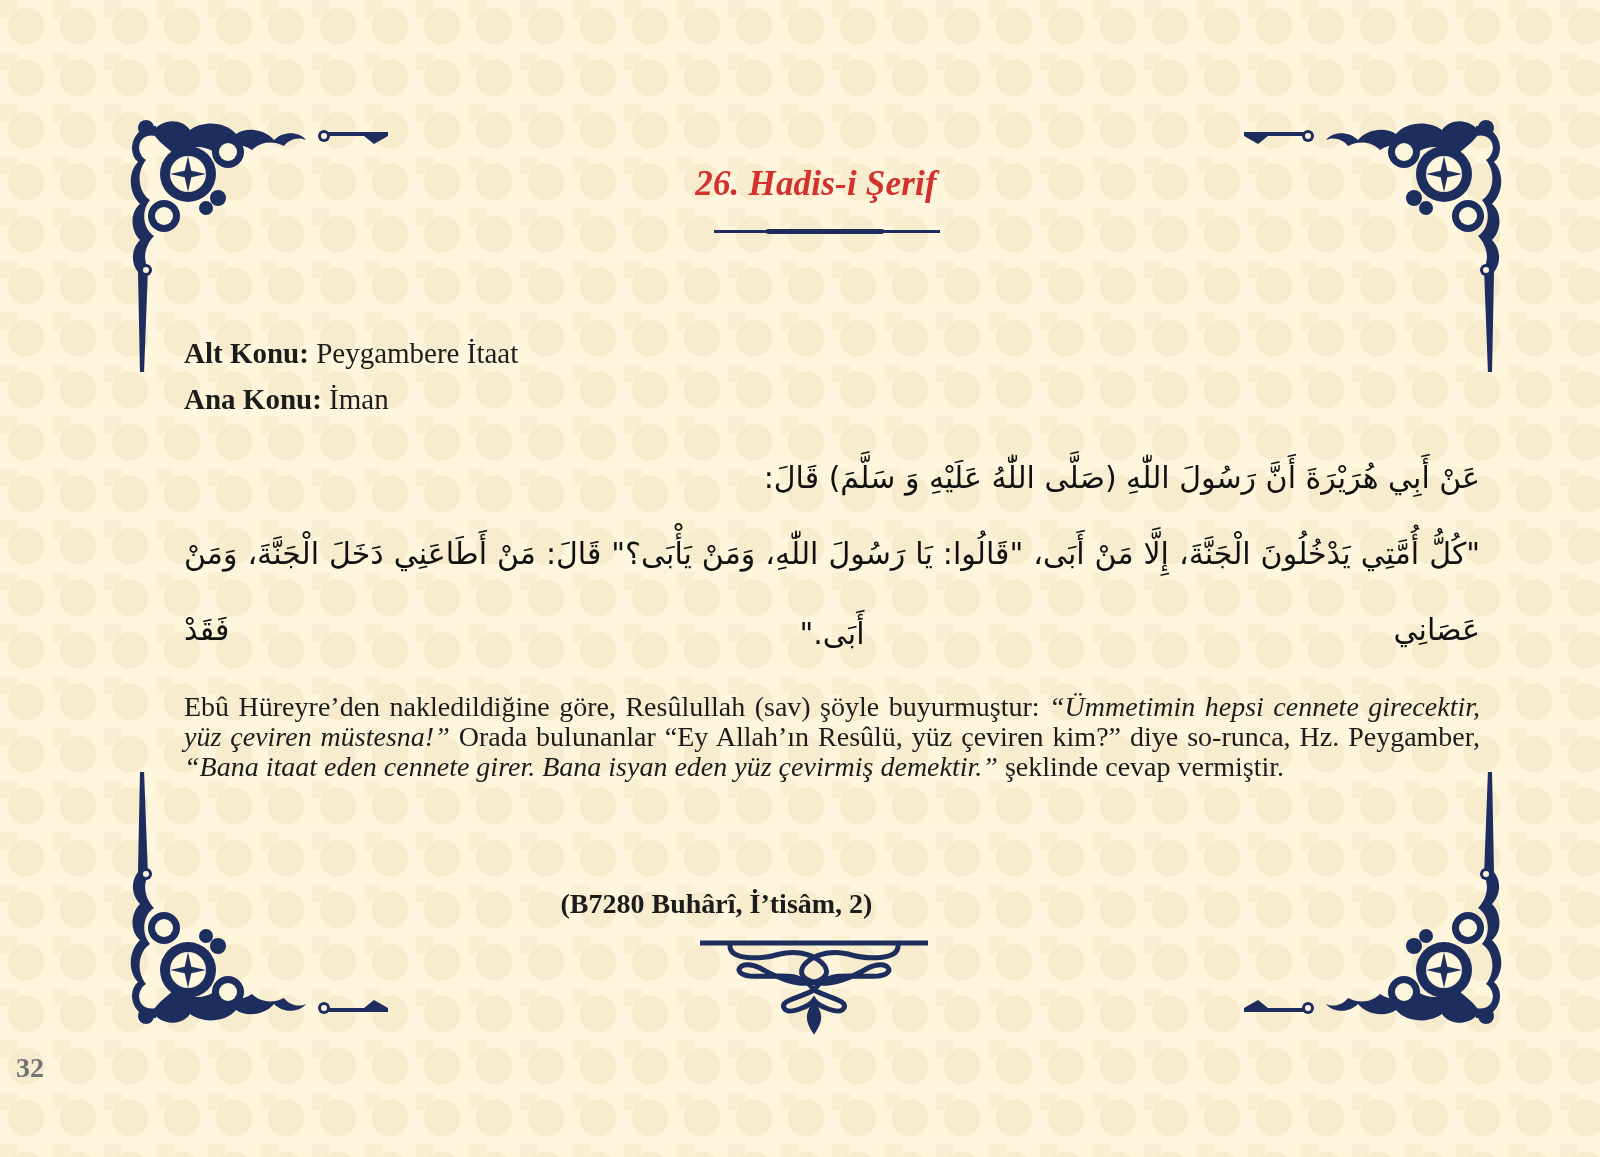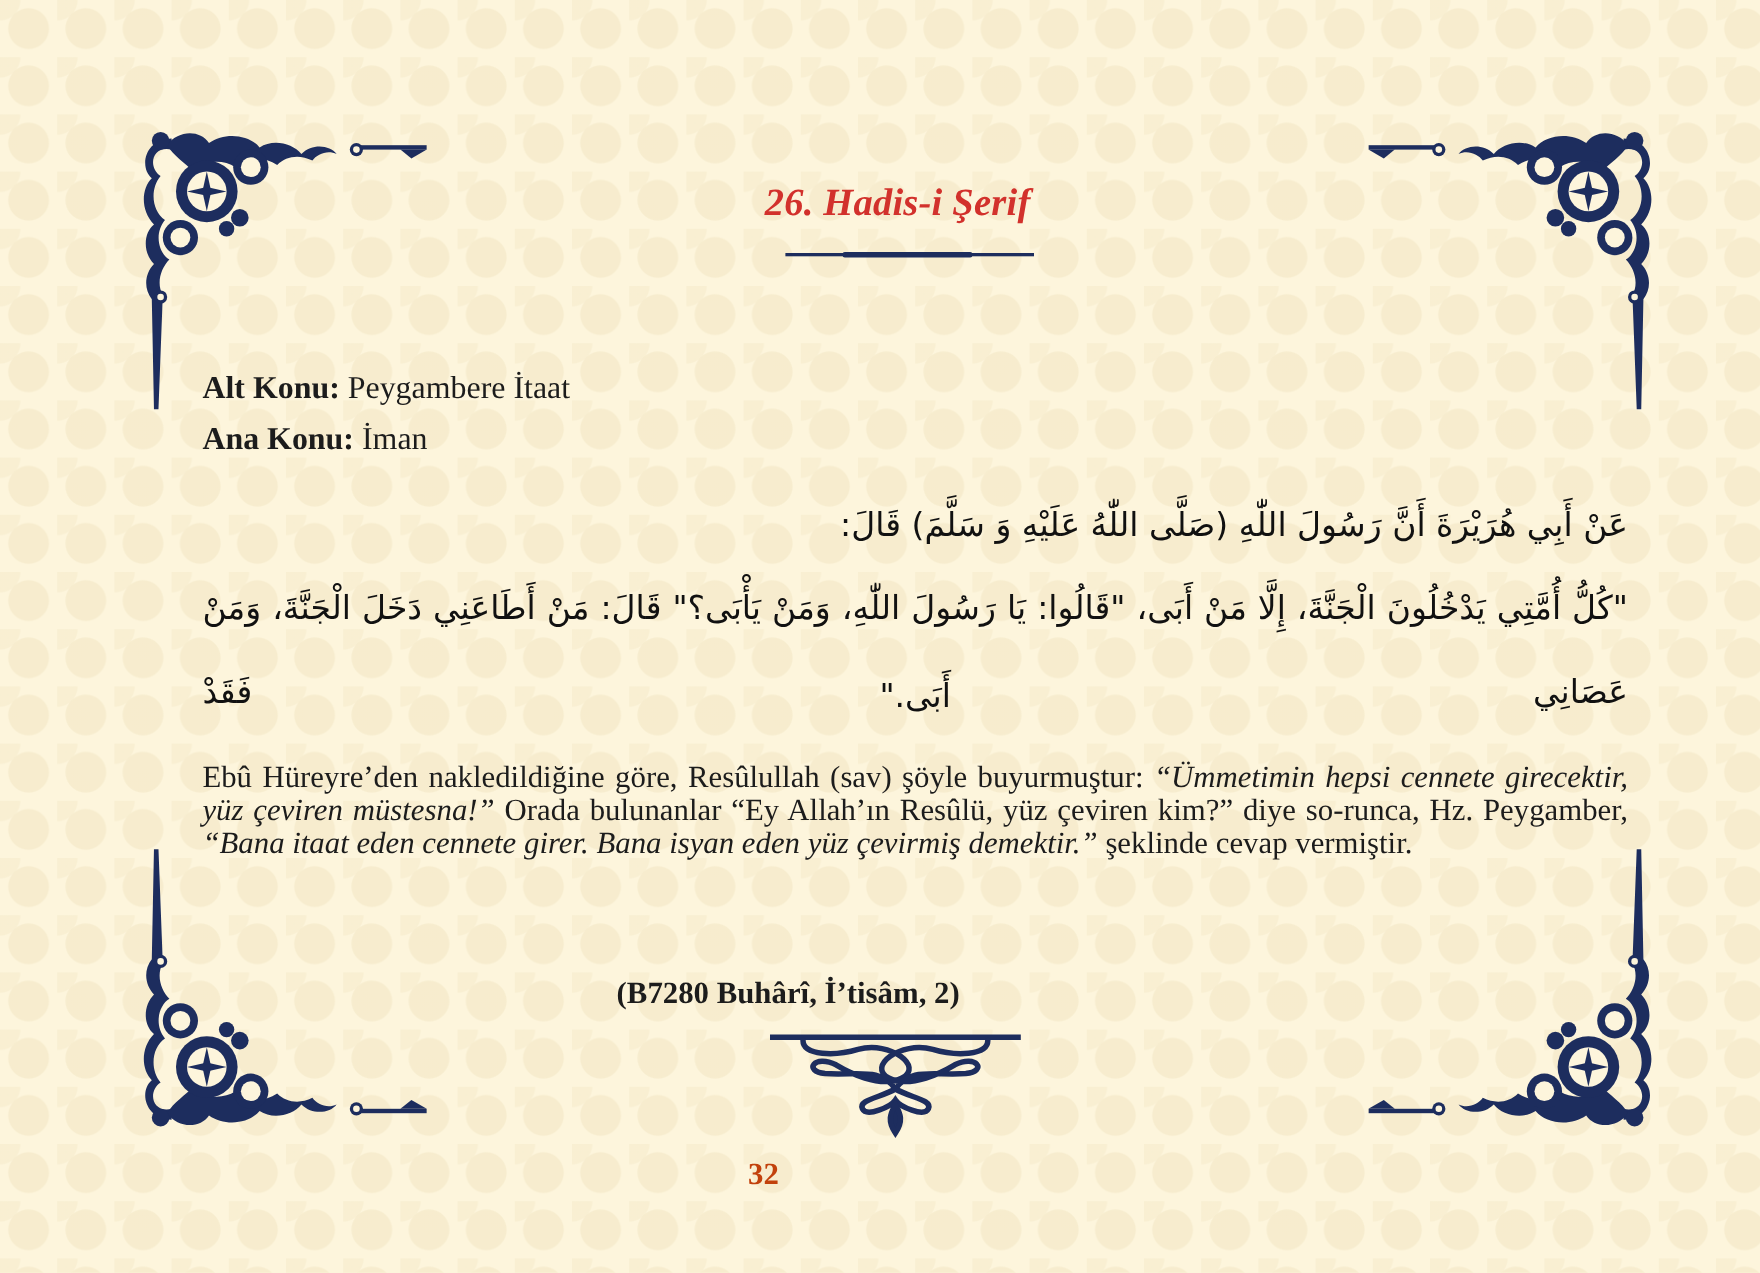--- a/index.html
+++ b/index.html
@@ -56,22 +56,22 @@
   .translation i { font-style: italic; }
 
   .source {
     position: absolute; left: 0; width: 1401px; top: 888px; text-align: center;
     font-weight: bold; font-size: 28px;
   }
   .flourish { position: absolute; left: 684px; top: 940px; width: 228px; height: 100px; }
   .flourish svg { width: 100%; height: 100%; display: block; }
 
   .page-number {
-    position: absolute; left: 0; width: 1356px; top: 1052px; text-align: center;
-    color: #c2410c; font-weight: bold; font-size: 28px;
+    position: absolute; left: 0; width: 1356px; top: 1052px; text-align: left;
+    color: #737373; font-weight: bold; font-size: 28px;
   }
 </style>
 </head>
 <body>
 
 <div class="page">
 
   <div class="corner tl">
     <svg viewBox="0 0 260 260" fill="#1d2d5e">
       <path d="M28 24 C10 20 6 40 18 48 C8 60 10 80 22 88 C12 100 16 118 26 124 C18 132 14 146 20 156 L16 262 L12 262 L10 160 C2 150 4 136 12 128 C2 118 2 100 12 92 C0 80 0 60 10 50 C-2 40 4 14 28 14 Z"></path>

